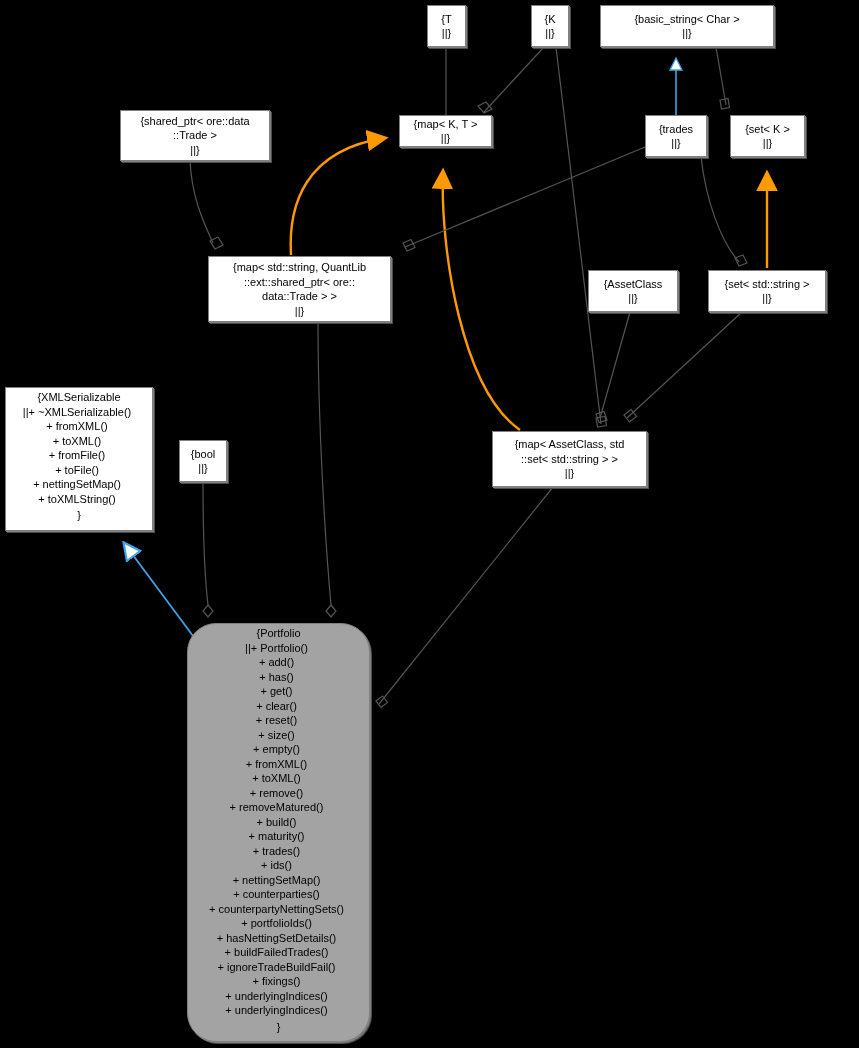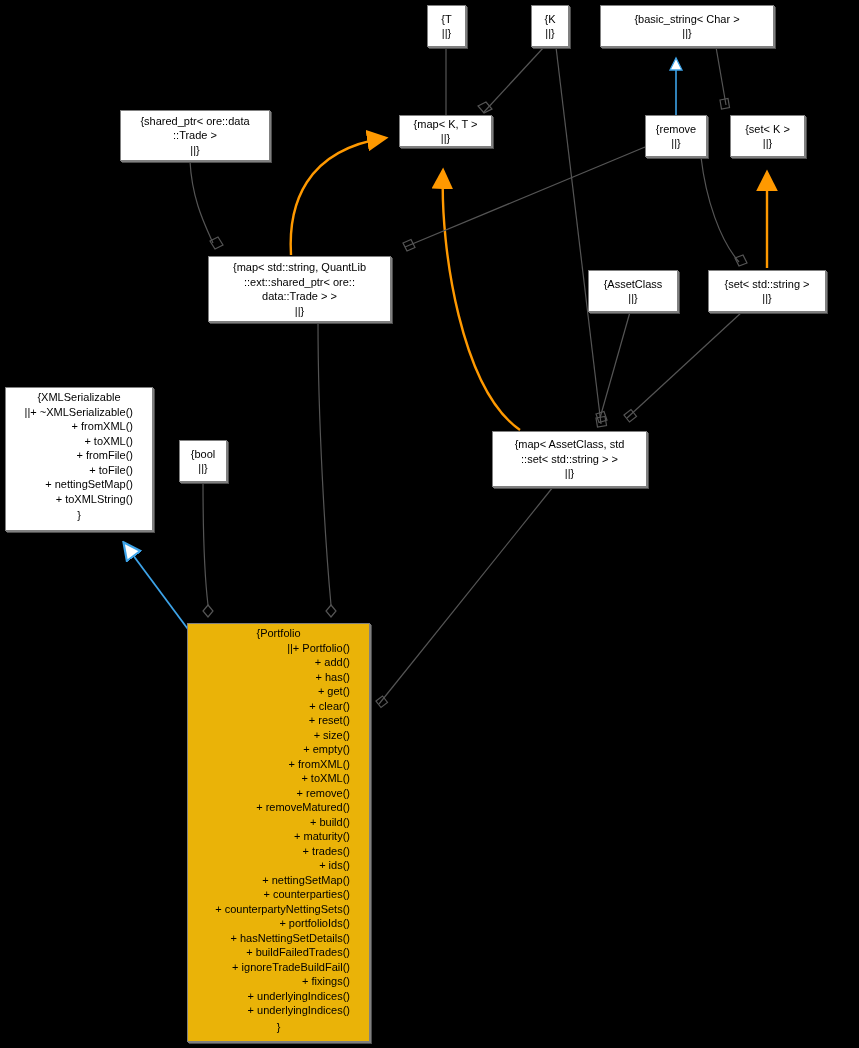--- a/index.html
+++ b/index.html
@@ -33,30 +33,31 @@
     font-size: 11px;
     line-height: 14.5px;
     z-index: 5;
   }
   .node .title {
     text-align: center;
     white-space: pre-line;
     padding: 2px 4px 0 4px;
   }
   .node .members {
-    padding: 0 19px 2px 3px;
+    padding: 0 7px 2px 3px;
     white-space: pre-line;
-    text-align: right;
+    text-align: center;
   }
   .node .closer {
     text-align: center;
     padding-bottom: 2px;
   }
   .node.filled {
-    background: #eab308;
+    background: #a3a3a3;
+    border-radius: 29px;
   }
   .node.simple {
     display: flex;
     flex-direction: column;
     align-items: center;
     justify-content: center;
   }
   .node.simple .title {
     padding: 0;
   }
@@ -143,21 +144,21 @@
 ::Trade &gt;
 ||}</div>
   </div>
 
   <div class="node simple" style="left:399px; top:115px; width:93px; height:32px;">
     <div class="title">{map&lt; K, T &gt;
 ||}</div>
   </div>
 
   <div class="node simple" style="left:645px; top:115px; width:62px; height:42px;">
-    <div class="title">{remove
+    <div class="title">{trades
 ||}</div>
   </div>
 
   <div class="node simple" style="left:730px; top:115px; width:75px; height:42px;">
     <div class="title">{set&lt; K &gt;
 ||}</div>
   </div>
 
   <div class="node simple" style="left:208px; top:256px; width:183px; height:66px;">
     <div class="title">{map&lt; std::string, QuantLib

